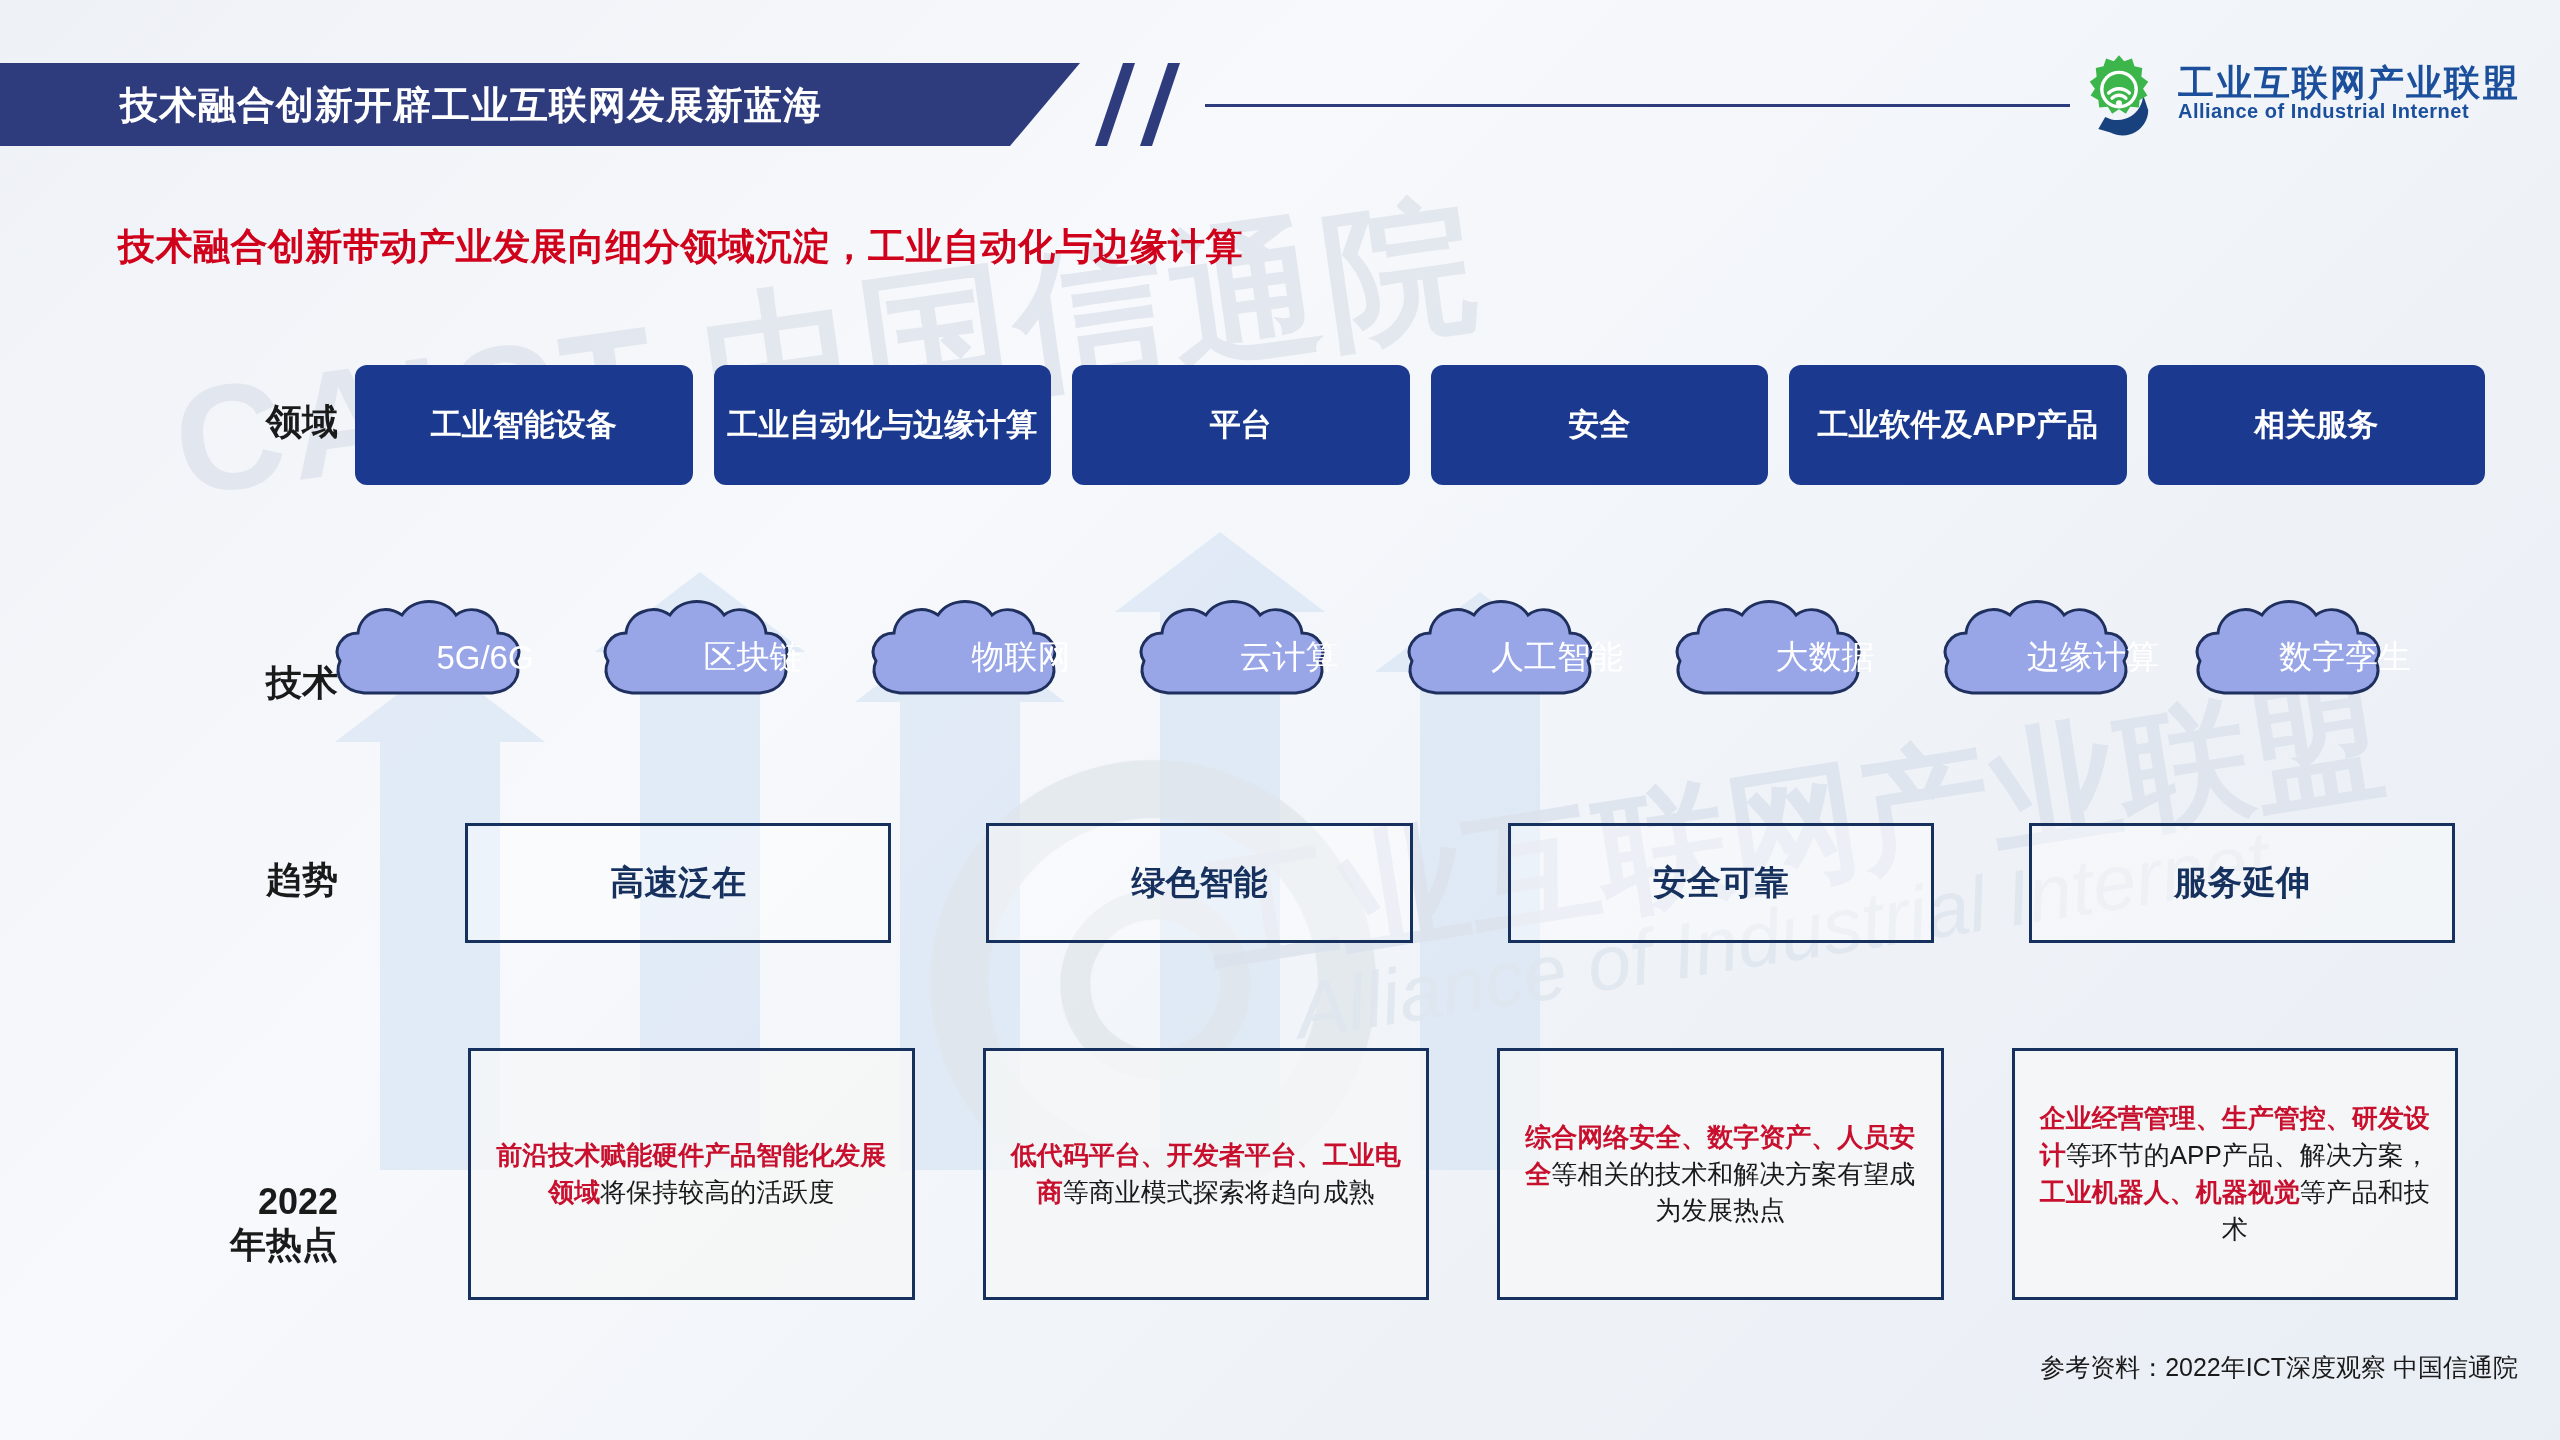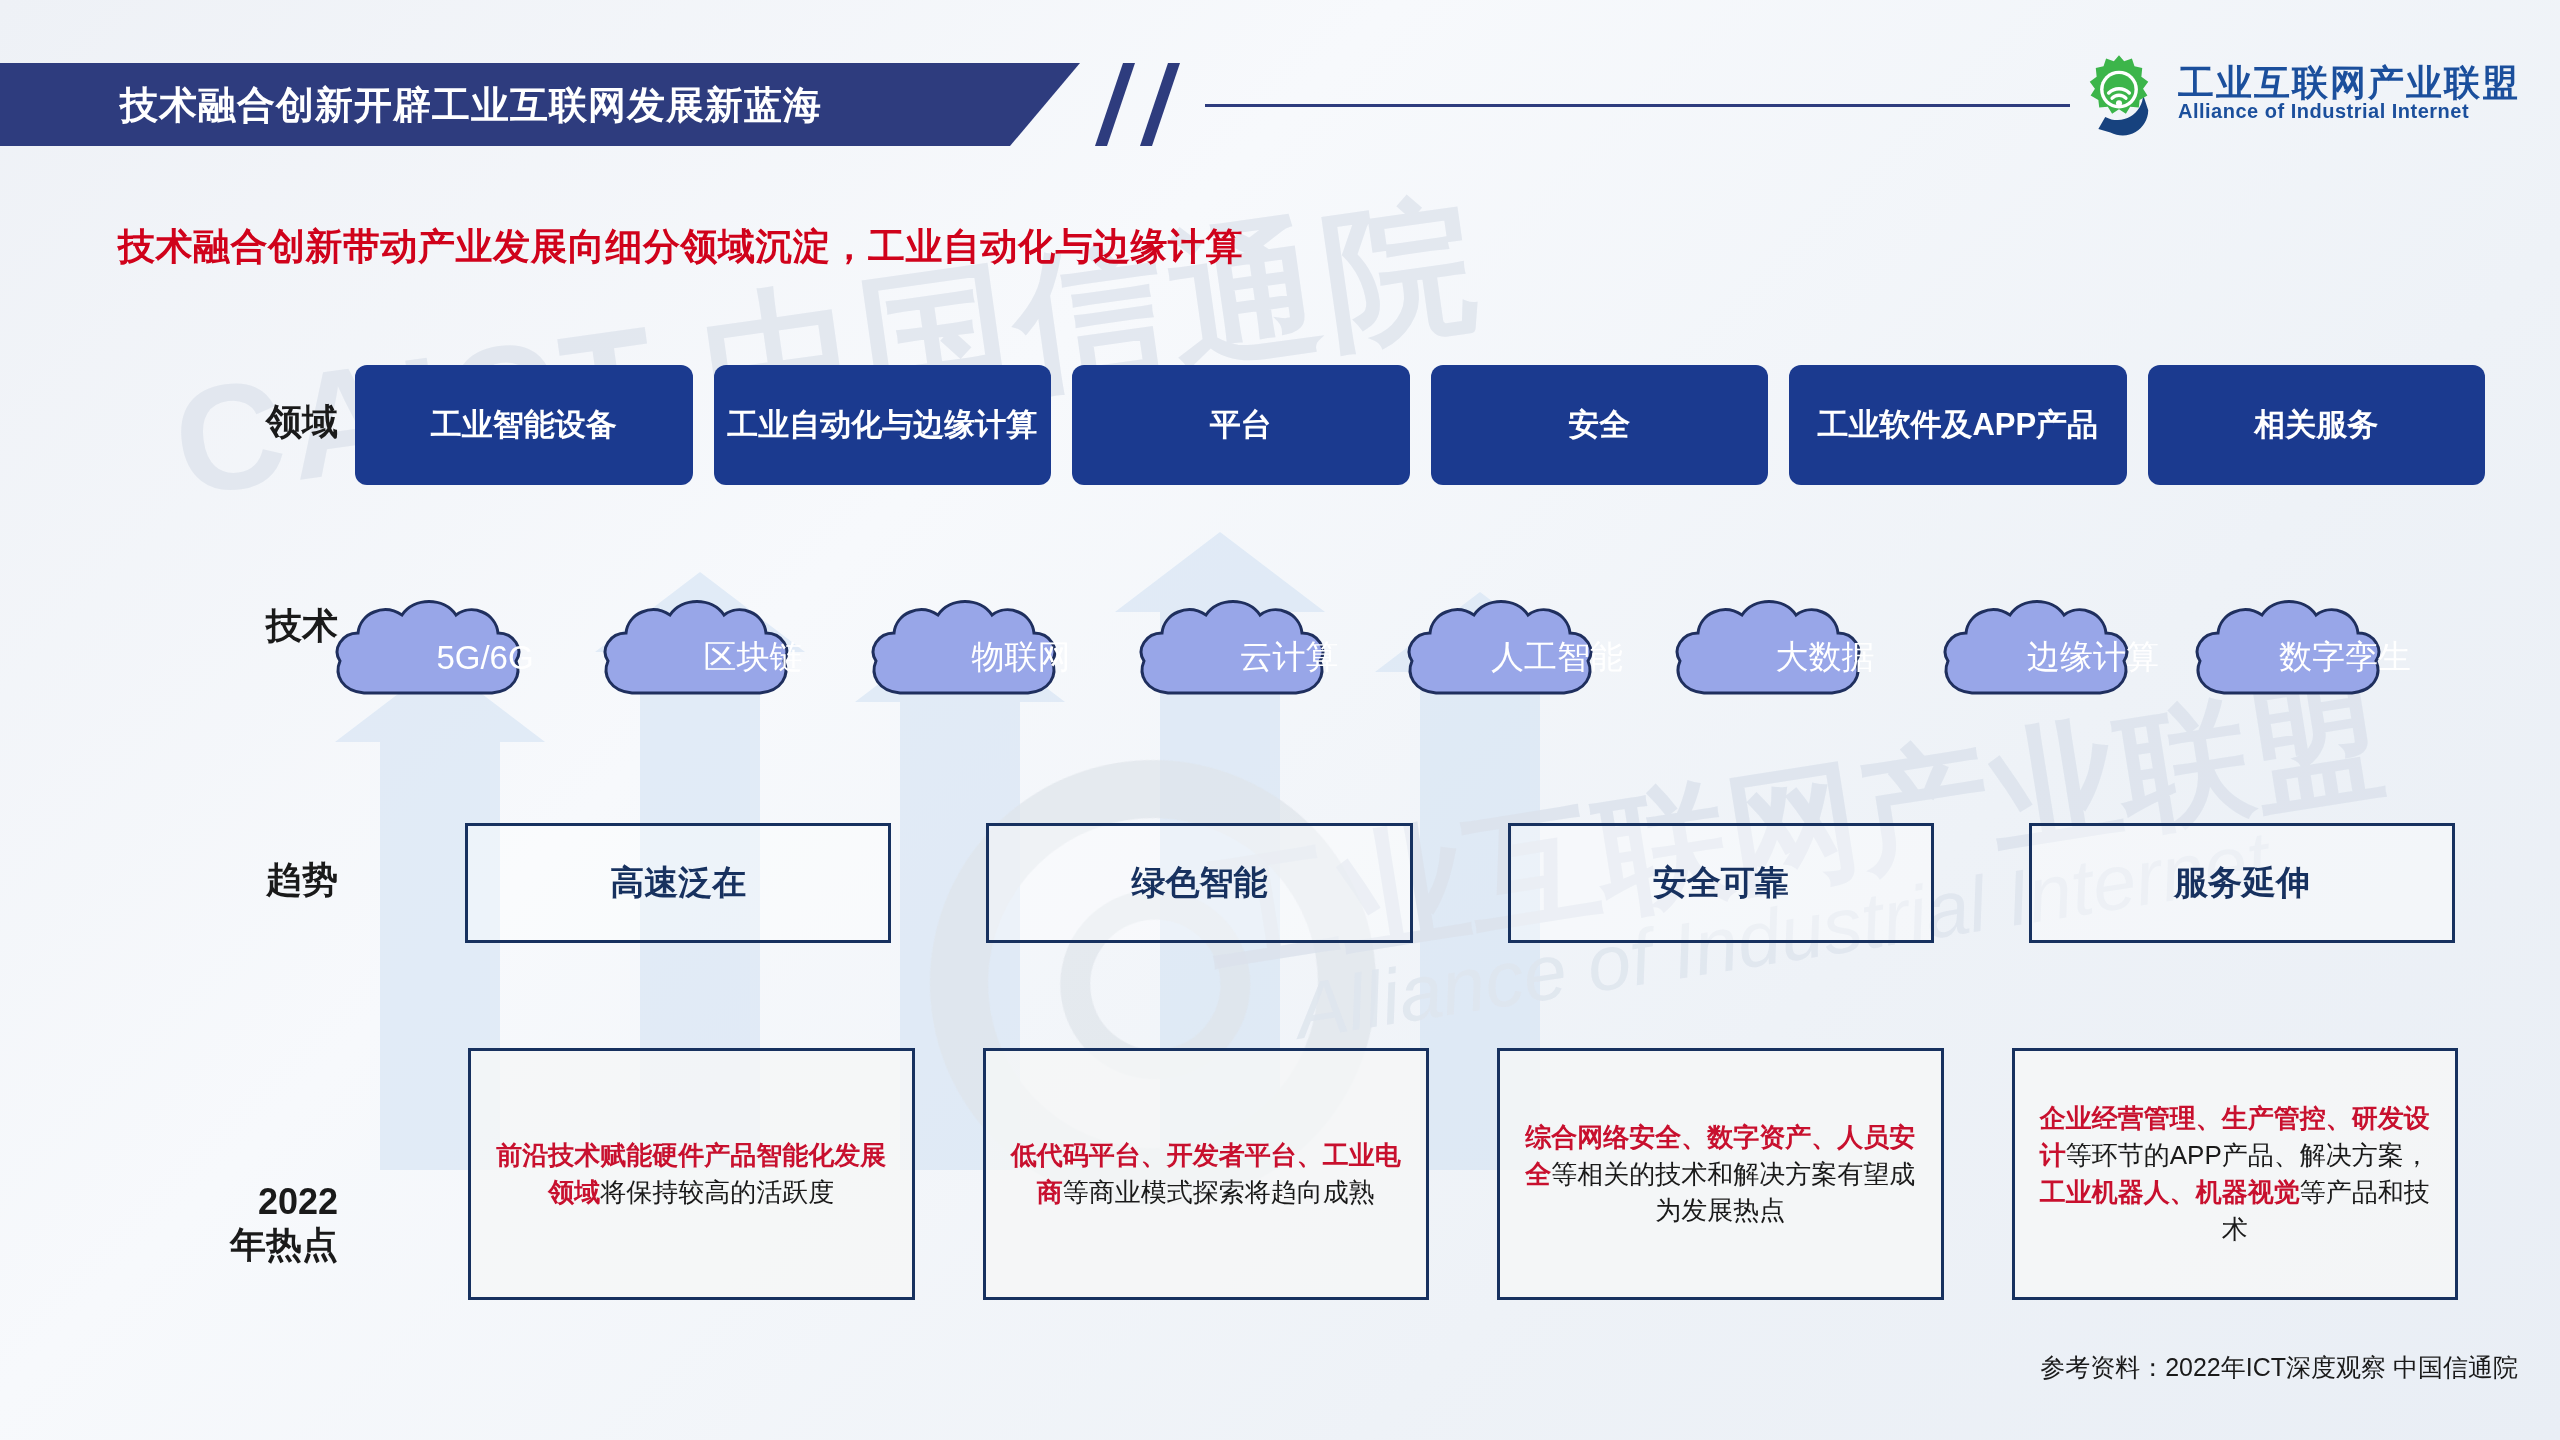--- a/index.html
+++ b/index.html
@@ -152,21 +152,21 @@
   </div>
   <div class="logo-text">
     <div class="logo-cn">工业互联网产业联盟</div>
     <div class="logo-en">Alliance of Industrial Internet</div>
   </div>
 </div>
 
 <div class="subtitle">技术融合创新带动产业发展向细分领域沉淀，工业自动化与边缘计算</div>
 
 <div class="row-label" style="top:400px;">领域</div>
-<div class="row-label" style="top:604px;">技术</div>
+<div class="row-label" style="top:661px;">技术</div>
 <div class="row-label" style="top:858px;">趋势</div>
 <div class="row-label" style="top:1180px;">
   <div>2022</div>
   <div>年热点</div>
 </div>
 
 <div class="domain-row">
   <div class="domain-box">工业智能设备</div>
   <div class="domain-box">工业自动化与边缘计算</div>
   <div class="domain-box">平台</div>

